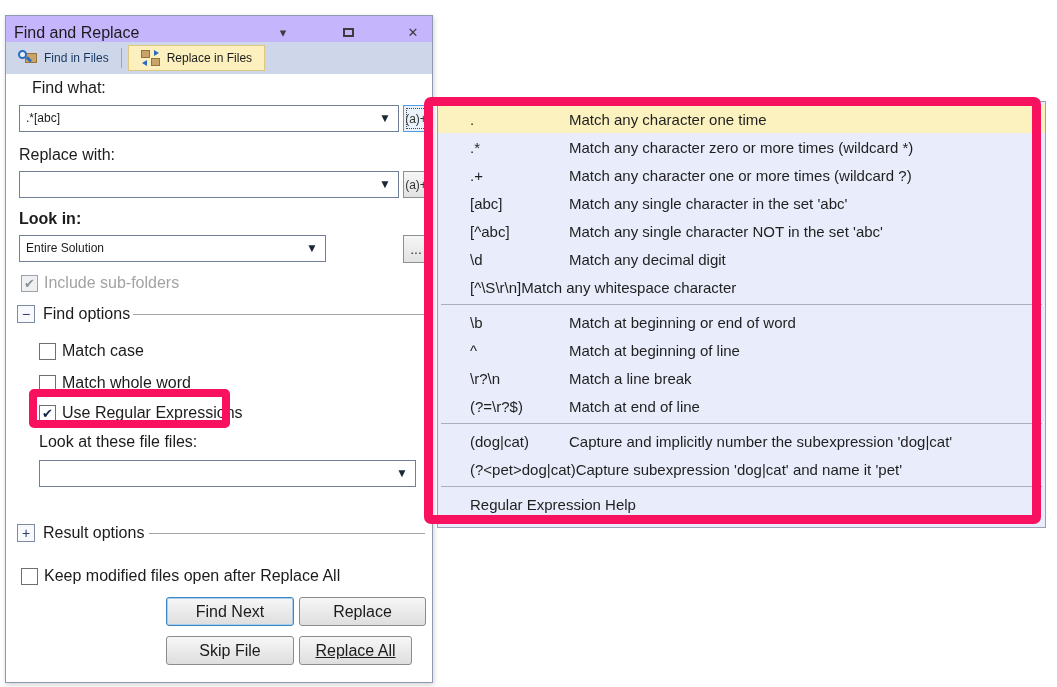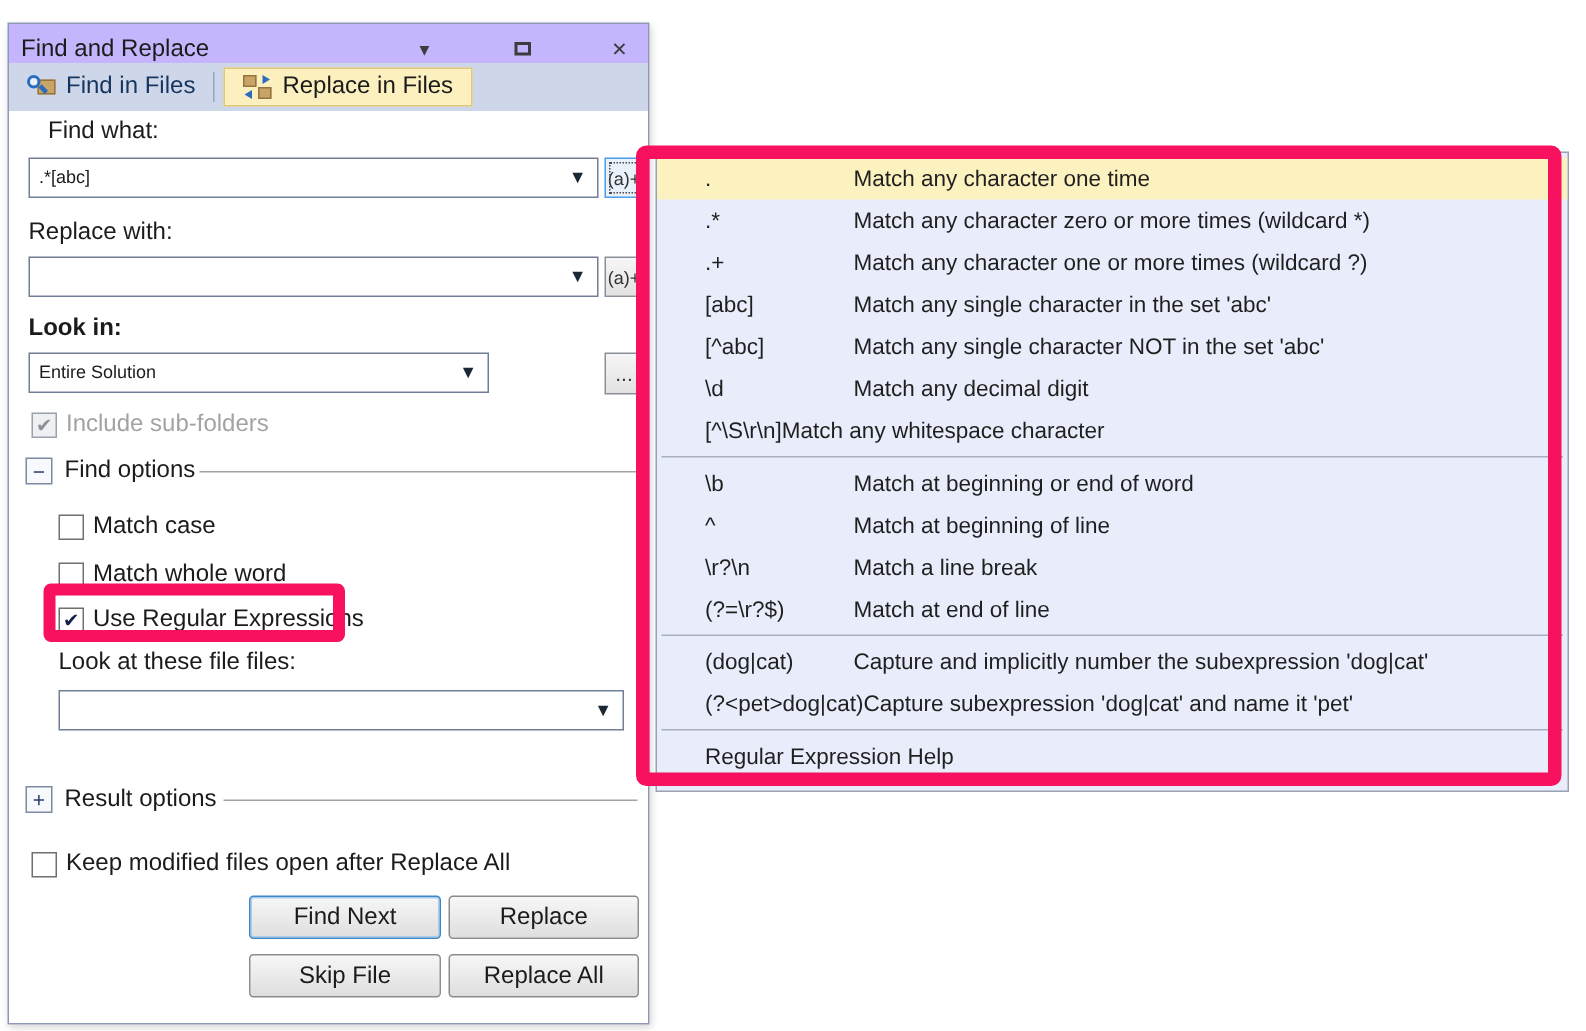--- a/index.html
+++ b/index.html
@@ -8,21 +8,21 @@
 
   
   .dialog { left:5px; top:15px; width:428px; height:668px; background:#ffffff;
     border:1px solid #8e99b3; box-shadow:1px 2px 5px rgba(0,0,0,.18); z-index:1; overflow:hidden; }
   .titlebar { left:0; top:0; width:426px; height:26px; background:#c4b5fd; display:flex; align-items:flex-end; padding:0 8px;gap:43px; }
   .titlebar .title { font-size:16px; color:#1b1b1b; flex:1 1 auto; }
   .win-btn { width:22px; height:20px; display:flex; align-items:center; justify-content:center; color:#3c3c3c; font-size:13px; cursor:default; }
   .win-max-glyph { width:11px; height:9px; border:2px solid #3c3c3c; display:inline-block; }
 
   .tabbar { left:0; top:26px; width:426px; height:32px; background:#cdd7e9; display:flex; align-items:center; }
-  .tab { height:26px; display:flex; align-items:center; gap:7px; padding:0 12px; font-size:16px; color:#16355e; }
+  .tab { height:26px; display:flex; align-items:center; gap:7px; padding:0 12px; font-size:12px; color:#16355e; }
   .tab.selected { background:#fbf0be; border:1px solid #dec77e; color:#1b1b1b; margin-left:6px; }
   .tab-sep { width:1px; height:20px; background:#9aa6bf; }
 
   
   .icon-find { position:relative; width:19px; height:16px; display:inline-block; }
   .icon-find .folder { position:absolute; right:0; top:3px; width:12px; height:10px; background:#c9a469; border:1px solid #96743d; }
   .icon-find .lens { position:absolute; left:0; top:0; width:9px; height:9px; border:2px solid #2a6cc0; border-radius:50%; background:rgba(255,255,255,.6); }
   .icon-find .handle { position:absolute; left:8px; top:8px; width:6px; height:2.5px; background:#2a6cc0; transform:rotate(45deg); }
   .icon-replace { position:relative; width:19px; height:16px; display:inline-block; }
   .icon-replace .b1 { position:absolute; left:0; top:0; width:9px; height:8px; background:#c9a469; border:1px solid #96743d; }
@@ -160,21 +160,21 @@
   <div class="rule" style="left:143px; top:517px; width:276px;"></div>
 
   <div class="chk-row" style="left:15px; top:551px;">
     <span class="chk"></span>
     <span>Keep modified files open after Replace All</span>
   </div>
 
   <div class="btn default" style="left:160px; top:581px;">Find Next</div>
   <div class="btn" style="left:293px; top:581px; width:127px;">Replace</div>
   <div class="btn" style="left:160px; top:620px;">Skip File</div>
-  <div class="btn" style="left:293px; top:620px; width:127px;">Replace All</div>
+  <div class="btn" style="left:293px; top:620px; width:113px;text-decoration:underline;">Replace All</div>
 </div>
 
 <div class="abs popup">
     <div class="menu-group">
       <div class="menu-row hl">
         <span class="pat">.</span>
         <span class="desc">Match any character one time</span>
       </div>
       <div class="menu-row">
         <span class="pat">.*</span>

